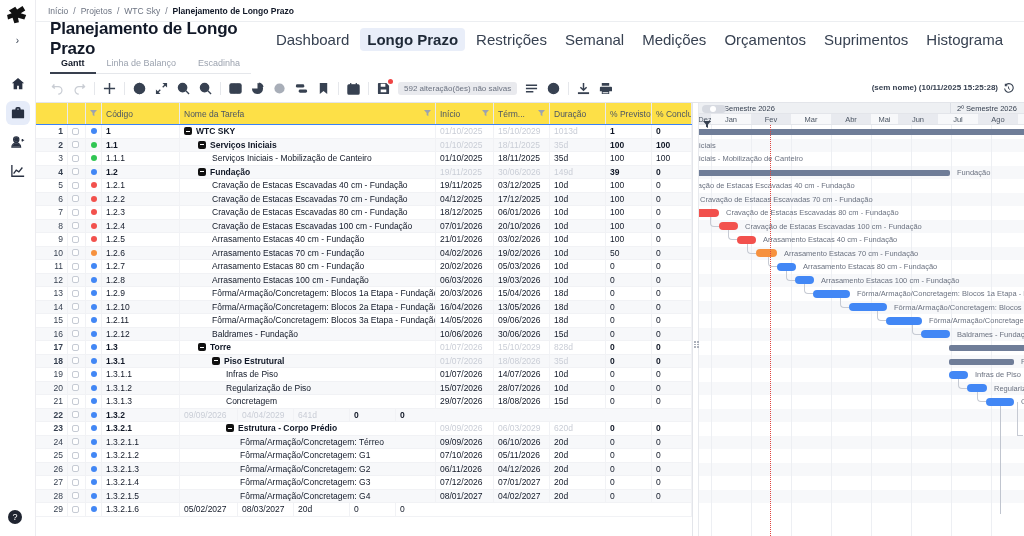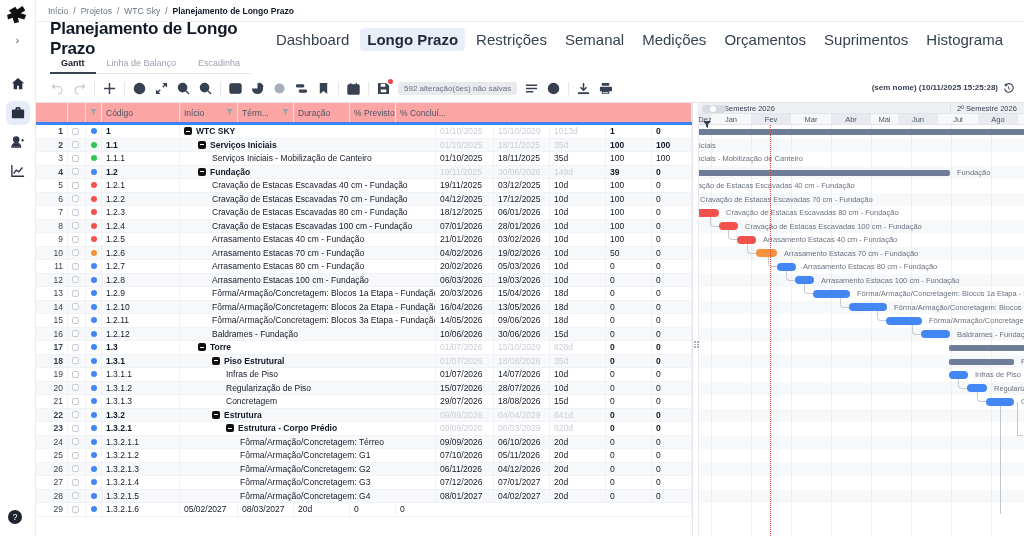--- a/index.html
+++ b/index.html
@@ -38,21 +38,21 @@
 .ti svg{width:13px;height:13px;fill:#374151;stroke:#374151}
 .ti.dis svg{fill:#c9cdd4;stroke:#c9cdd4}
 .sep{width:1px;height:13px;background:#e5e7eb}
 .reddot{position:absolute;top:-2px;right:-2px;width:5px;height:5px;border-radius:50%;background:#ef4444}
 .badge{background:#e9eaee;border-radius:3px;padding:2px 6px;font-size:8px;color:#6b7280;white-space:nowrap}
 .ver{display:flex;gap:5px;font-size:8px;color:#374151;font-weight:600}
 .ver svg{width:11px;height:11px;stroke:#374151;fill:none}
 
 .content{flex:1;display:flex;border-top:1px solid #e3e5ea;min-height:0;position:relative}
 .tablepane{width:656px;flex-shrink:0;font-size:8.5px;overflow:hidden}
-.thead{display:flex;height:22px;background:#fca5a5;border-bottom:3px solid #3b82f6;color:#4b5563;align-items:flex-end}
+.thead{display:flex;height:22px;background:#fde047;border-bottom:1px solid #3b82f6;color:#4b5563;align-items:flex-end}
 .th{padding:0 4px;display:flex;align-items:center;gap:3px;height:100%;border-right:1px solid #e8eaee;white-space:nowrap;overflow:hidden}
 .th svg{width:7px;height:7px;fill:#9ca3af;flex-shrink:0}
 .sb-between{justify-content:space-between}
 .w-num{width:32px}.w-chk{width:18px}.w-dot{width:16px;justify-content:center}.w-code{width:78px}.w-name{width:256px}.w-ini{width:58px}.w-ter{width:56px}.w-dur{width:56px}.w-prev{width:46px}.w-conc{flex:1}
 .tr{display:flex;height:13.5px;align-items:center;border-bottom:1px solid #f1f2f5}
 .tr.even{background:#f7f8fa}
 .td{height:100%;display:flex;align-items:center;padding:0 4px;border-right:1px solid #f1f2f5;overflow:hidden;white-space:nowrap}
 .td.num{justify-content:flex-end;color:#374151}
 .cb{width:7px;height:7px;border:1px solid #c6cbd4;border-radius:2px;background:#fff}
 .dot{width:6px;height:6px;border-radius:50%}
@@ -292,20 +292,26 @@
           <div class="th w-num"></div>
           <div class="th w-chk"></div>
           <div class="th w-dot">
               <svg viewBox="0 0 8 8">
                 <path d="M0 0h8L5 3.5V7L3 5.8V3.5z"></path>
               </svg>
             </div>
           <div class="th w-code">
               <span>Código</span>
             </div>
+          <div class="th w-name sb-between">
+              <span>Nome da Tarefa</span>
+              <svg viewBox="0 0 8 8">
+                <path d="M0 0h8L5 3.5V7L3 5.8V3.5z"></path>
+              </svg>
+            </div>
           <div class="th w-ini sb-between">
               <span>Início</span>
               <svg viewBox="0 0 8 8">
                 <path d="M0 0h8L5 3.5V7L3 5.8V3.5z"></path>
               </svg>
             </div>
           <div class="th w-ter sb-between">
               <span>Térm...</span>
               <svg viewBox="0 0 8 8">
                 <path d="M0 0h8L5 3.5V7L3 5.8V3.5z"></path>
@@ -457,21 +463,21 @@
                 <span class="cb"></span>
               </div>
               <div class="td w-dot" style="justify-content:center">
                 <span class="dot" style="background:#f2514d"></span>
               </div>
               <div class="td w-code">1.2.4</div>
               <div class="td w-name" style="padding-left:32px">
                 <span class="">Cravação de Estacas Escavadas 100 cm - Fundação</span>
               </div>
               <div class="td w-ini">07/01/2026</div>
-              <div class="td w-ter">28/01/2026</div>
+              <div class="td w-ter">20/10/2026</div>
               <div class="td w-dur">10d</div>
               <div class="td w-prev">100</div>
               <div class="td w-conc">0</div>
             </div>
             <div class="tr">
               <div class="td num w-num">9</div>
               <div class="td w-chk">
                 <span class="cb"></span>
               </div>
               <div class="td w-dot" style="justify-content:center">
@@ -707,24 +713,20 @@
             </div>
             <div class="tr even">
               <div class="td num w-num b">22</div>
               <div class="td w-chk">
                 <span class="cb"></span>
               </div>
               <div class="td w-dot" style="justify-content:center">
                 <span class="dot" style="background:#4287f5"></span>
               </div>
               <div class="td w-code b">1.3.2</div>
-              <div class="td w-name" style="padding-left:32px">
-                <span class="clps"></span>
-                <span class="b">Estrutura</span>
-              </div>
               <div class="td w-ini faded">09/09/2026</div>
               <div class="td w-ter faded">04/04/2029</div>
               <div class="td w-dur faded">641d</div>
               <div class="td w-prev b">0</div>
               <div class="td w-conc b">0</div>
             </div>
             <div class="tr">
               <div class="td num w-num b">23</div>
               <div class="td w-chk">
                 <span class="cb"></span>

